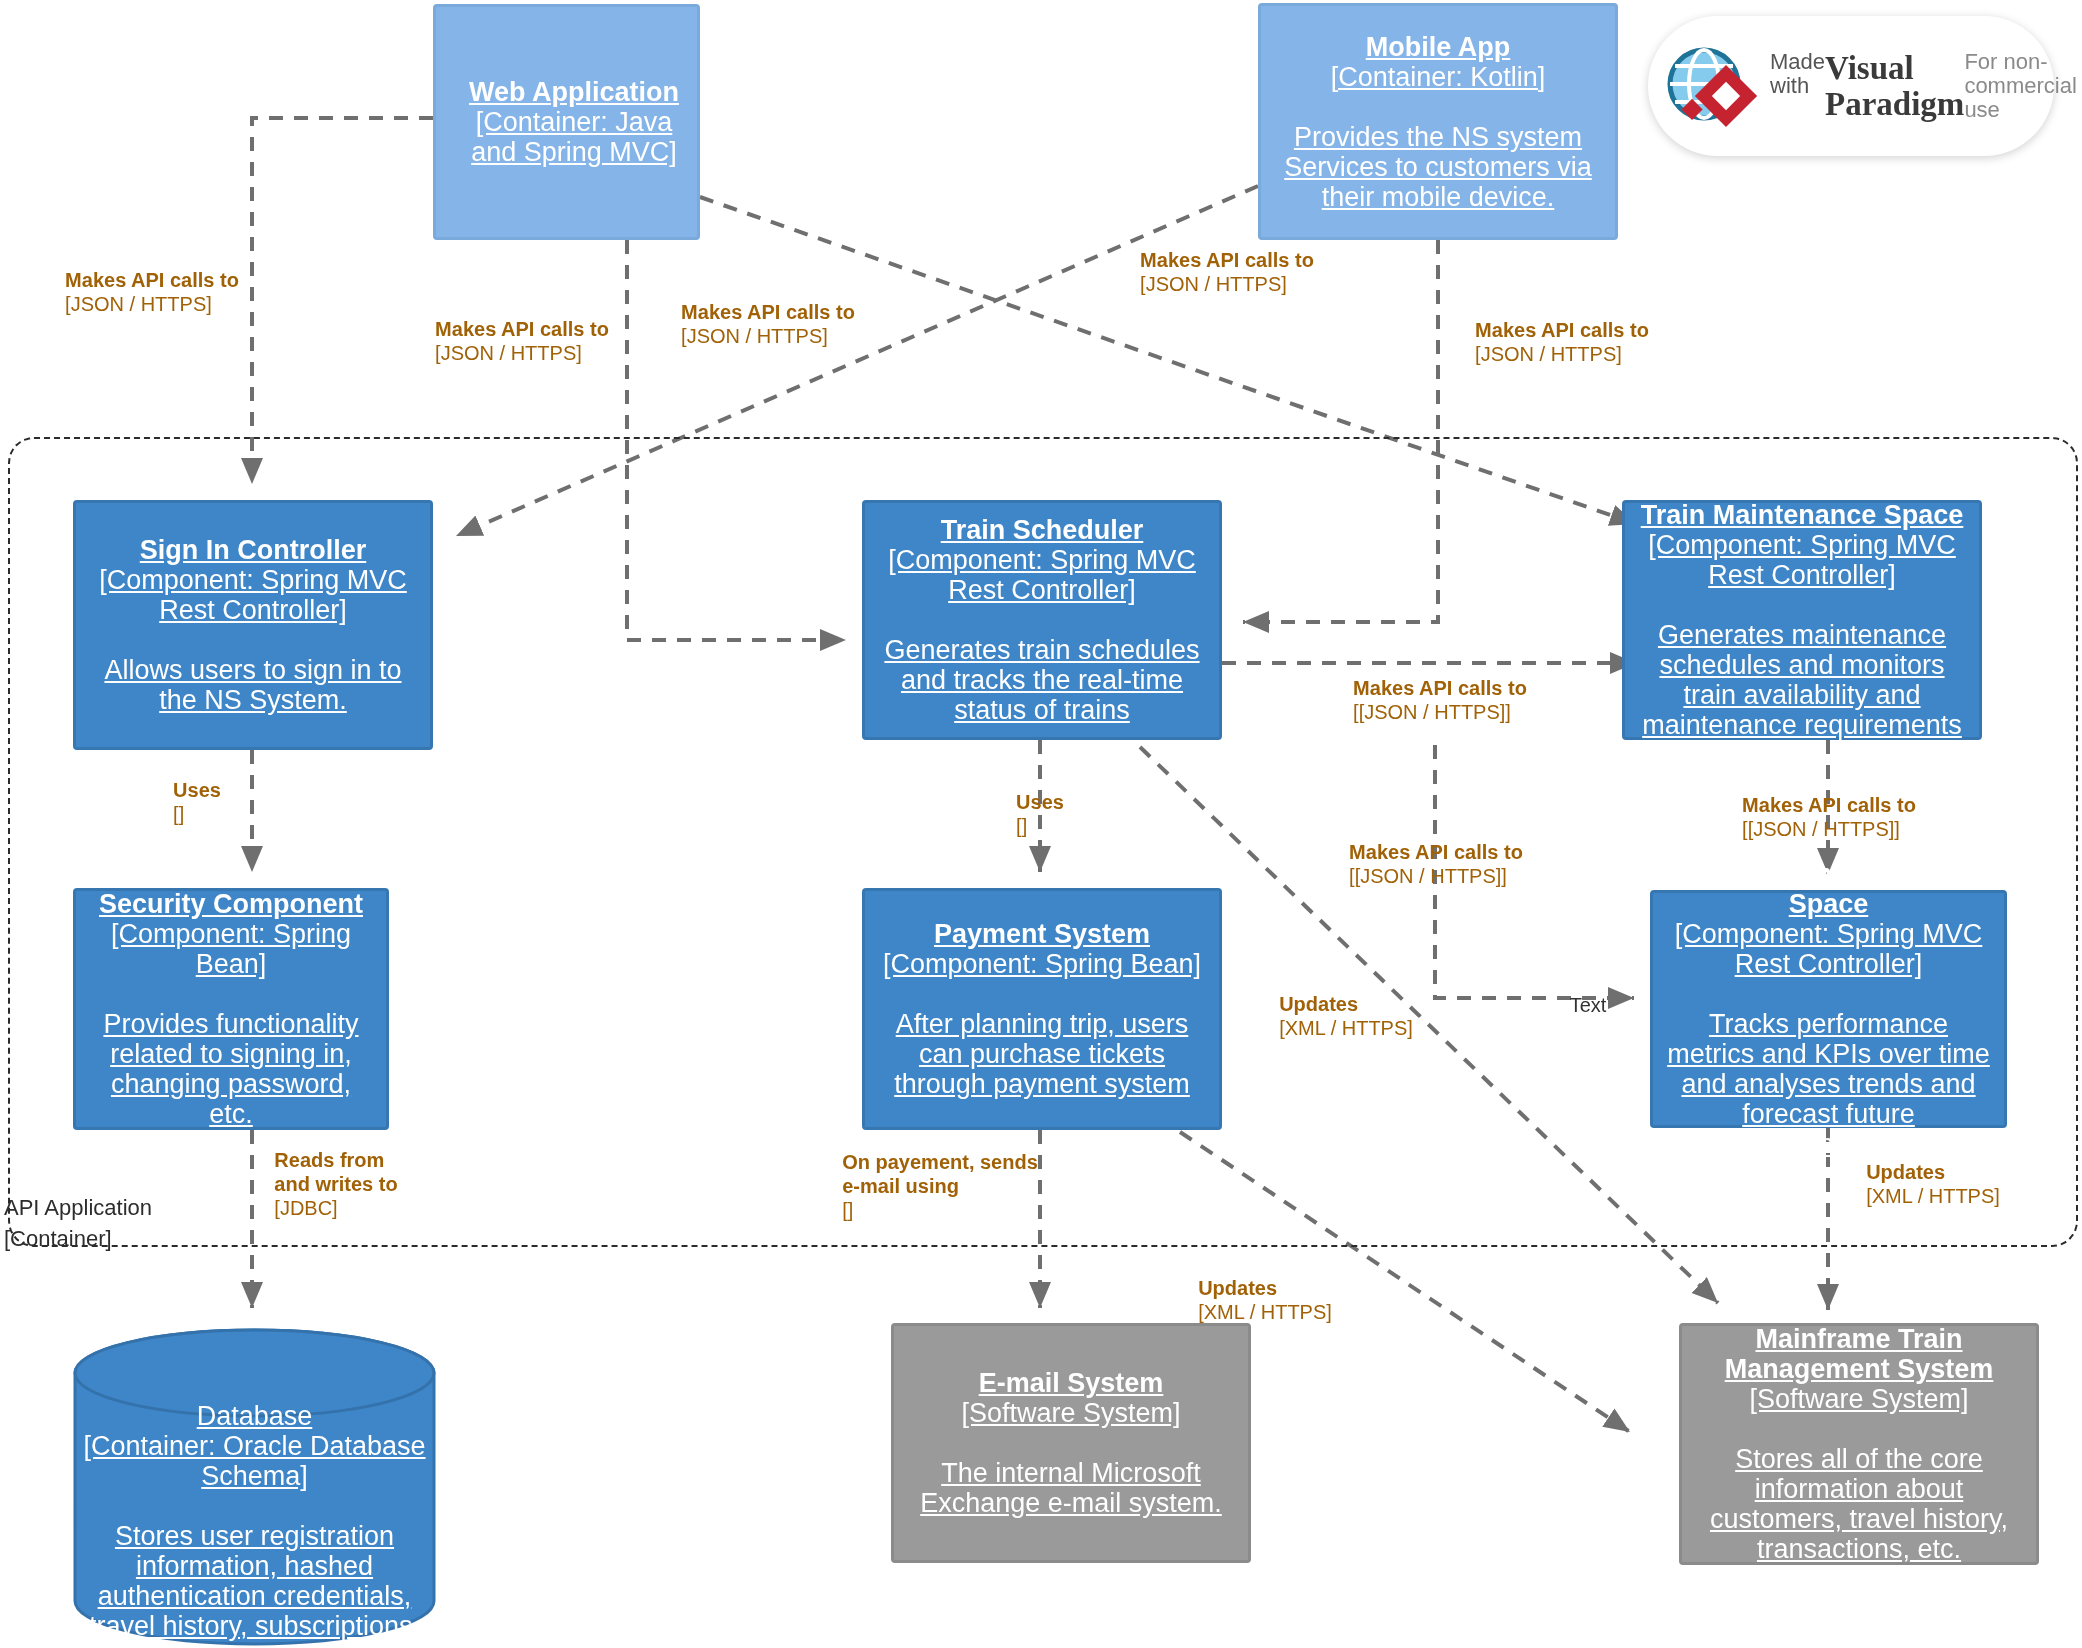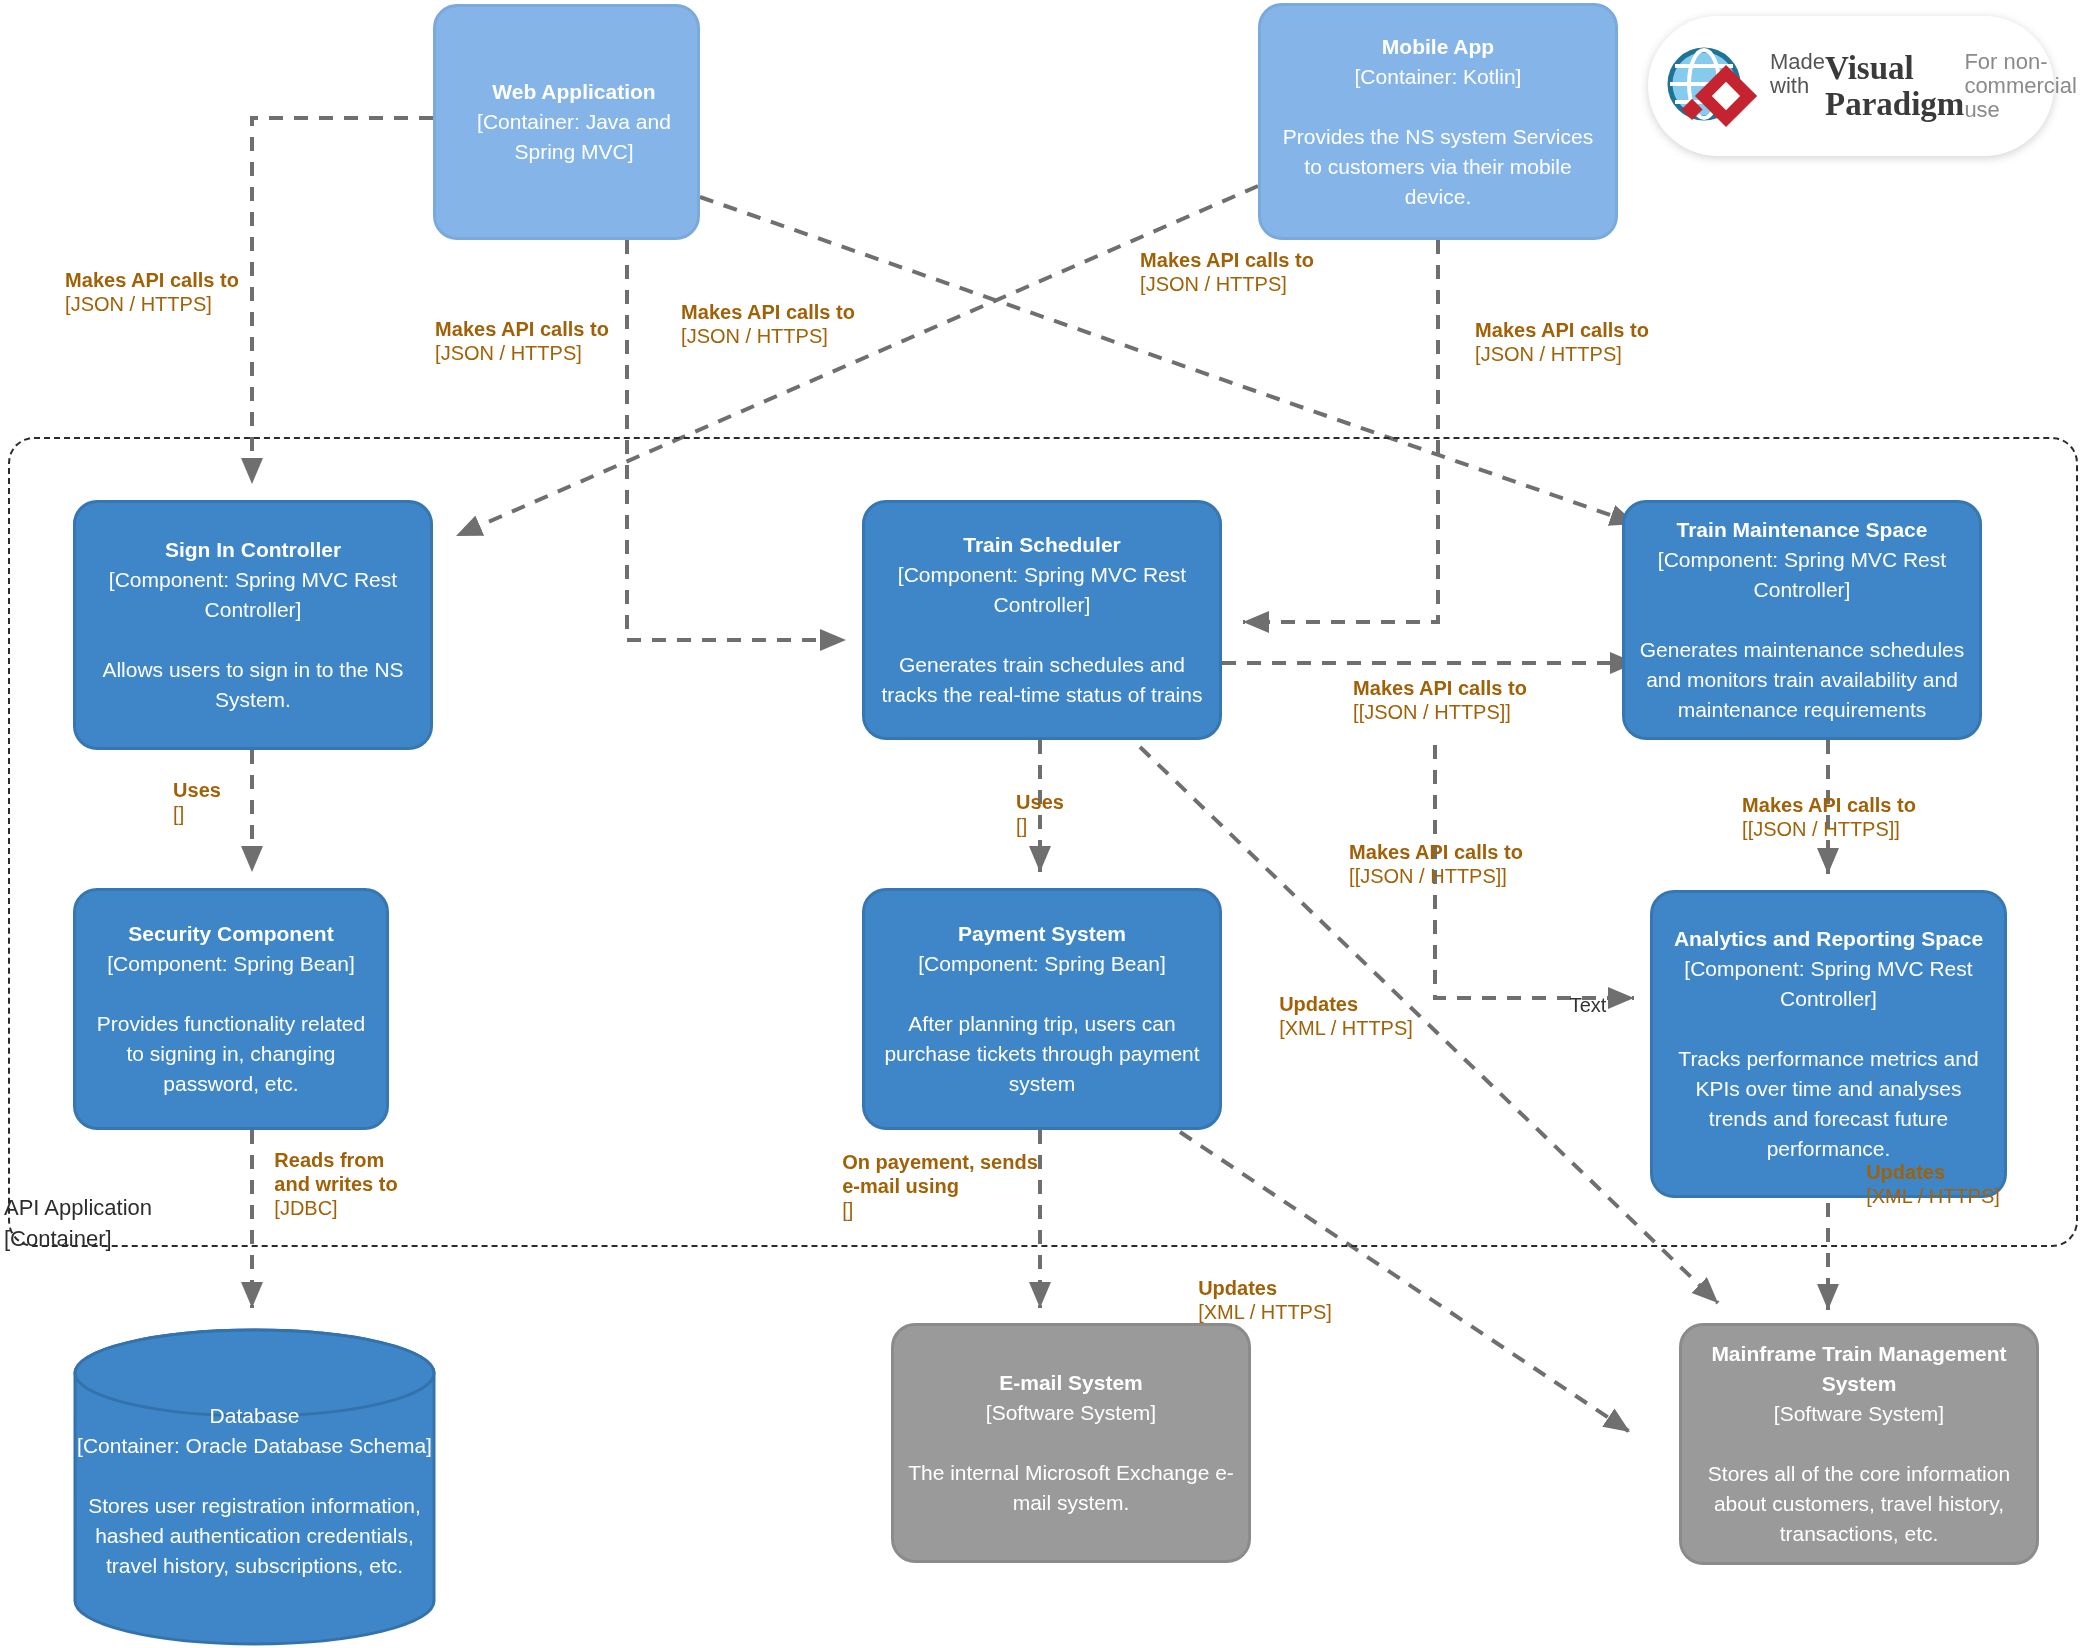--- a/index.html
+++ b/index.html
@@ -2,23 +2,23 @@
 <html style="--c-container: #85B5E8; --c-component: #3E86C8; --c-system: #9A9A9A; --c-edge: #6F6F6F;"><head>
 <meta charset="utf-8">
 <style>
   html,body{margin:0;padding:0;background:#fff;}
   #stage{position:relative;width:2082px;height:1648px;overflow:hidden;background:#fff;
          font-family:"Liberation Sans",sans-serif;}
   #edge-layer{position:absolute;left:0;top:0;width:2082px;height:1648px;}
   .edge{fill:none;stroke:var(--c-edge,#6F6F6F);stroke-width:4;stroke-dasharray:14 11;}
   #boundary{position:absolute;border:2px dashed #2b2b2b;border-radius:26px;}
   #boundary-label{position:absolute;font-size:22px;line-height:31px;color:#2d2d2d;text-align:left;}
-  .node{position:absolute;border-radius:24px;color:#fff;display:flex;flex-direction:column;
-        justify-content:center;align-items:center;text-align:center;font-size:21px;line-height:30px;
-        padding:6px 12px;box-sizing:border-box;}
+  .node{position:absolute;border-radius:4px;color:#fff;display:flex;flex-direction:column;
+        justify-content:center;align-items:center;text-align:center;font-size:27px;line-height:30px;
+        padding:6px 12px;box-sizing:border-box;text-decoration:underline;}
   .container{background:var(--c-container,#85B5E8);border:3px solid #7AA9DC;}
   .component{background:var(--c-component,#3E86C8);border:3px solid #3677B2;}
   .system{background:var(--c-system,#9A9A9A);border:3px solid #8B8B8B;margin-left:29px;}
   .database{background:none;border:none;padding:0;justify-content:flex-start;padding-top:74px;}
   .cyl{position:absolute;left:0;top:0;width:100%;height:100%;}
   .cyl path,.cyl ellipse{fill:var(--c-component,#3E86C8);stroke:#3472AC;stroke-width:3;}
   .ntext{position:relative;}
   .nd-title{font-weight:bold;}
   .database .nd-title{font-weight:normal;}
   .nd-desc{margin-top:30px;}
@@ -130,21 +130,21 @@
         <div class="nd-desc">Provides functionality related to signing in, changing password, etc.</div>
       </div>
     </div>
     <div class="node component" style="left: 862px; top: 888px; width: 360px; height: 242px;">
       <div class="ntext">
         <div class="nd-title">Payment System</div>
         <div class="nd-sub">[Component: Spring Bean]</div>
         <div class="nd-desc">After planning trip, users can purchase tickets through payment system</div>
       </div>
     </div>
-    <div class="node component" style="left: 1650px; top: 890px; width: 357px; height: 308px;">
+    <div class="node component" style="left: 1650px; top: 890px; width: 357px; height: 238px;">
       <div class="ntext">
         <div class="nd-title">Analytics and Reporting Space</div>
         <div class="nd-sub">[Component: Spring MVC Rest Controller]</div>
         <div class="nd-desc">Tracks performance metrics and KPIs over time and analyses trends and forecast future performance.</div>
       </div>
     </div>
     <div class="node database" style="left: 72px; top: 1327px; width: 365px; height: 321px;">
       <svg class="cyl" viewBox="0 0 365 321">
         <path d="M3,46 A179.5,43 0 0 1 362,46 L362,274 A179.5,43 0 0 1 3,274 Z"></path>
         <ellipse cx="182.5" cy="46" rx="179.5" ry="43"></ellipse>

